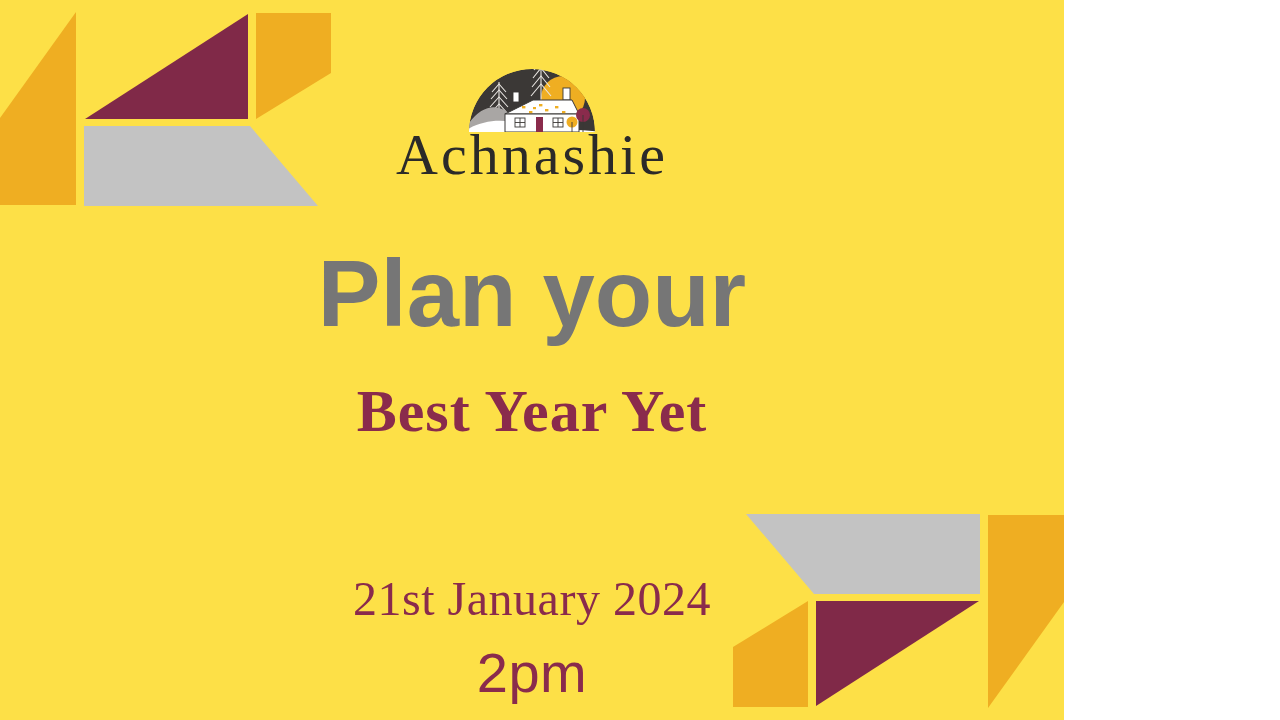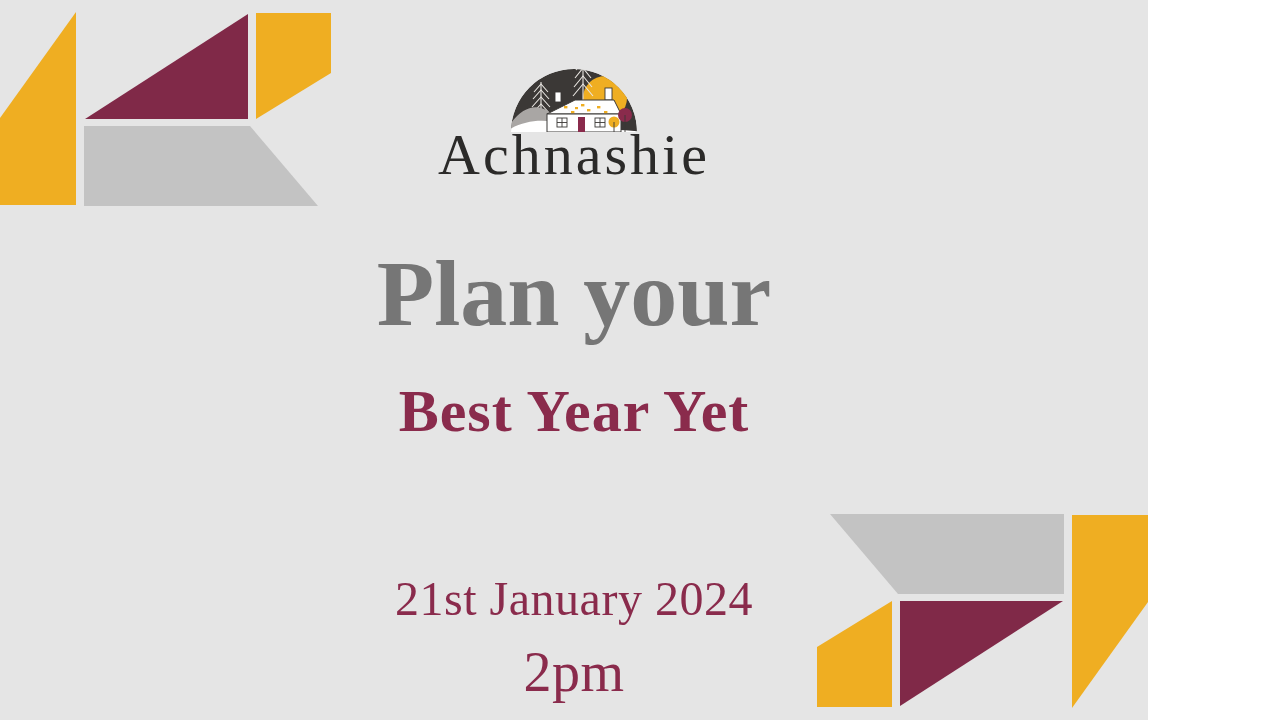--- a/index.html
+++ b/index.html
@@ -7,23 +7,23 @@
     margin: 0;
     padding: 0;
     background: #ffffff;
   }
   body {
     font-family: "Liberation Serif", serif;
   }
 
   .slide {
     position: relative;
-    width: 1148px;
+    width: 1064px;
     height: 720px;
-    background: #e5e5e5;
+    background: #fde047;
     overflow: hidden;
   }
 
   
   .corner-deco {
     position: absolute;
     width: 340px;
     height: 215px;
     pointer-events: none;
   }
@@ -70,21 +70,21 @@
 
   
   .headline-block {
     position: absolute;
     left: 0;
     right: 0;
     top: 244px;
     text-align: center;
   }
   .headline-line-1 {
-    font-family: Liberation Serif, serif;
+    font-family: Liberation Sans, sans-serif;
     font-weight: bold;
     font-size: 94px;
     line-height: 1.06;
     color: #767676;
     letter-spacing: 0px;
     margin: 0;
   }
   .headline-line-2 {
     font-family: "Liberation Serif", serif;
     font-weight: bold;
@@ -106,21 +106,21 @@
   .event-date {
     font-family: "Liberation Serif", serif;
     font-size: 48px;
     line-height: 1.12;
     color: #8a2b4c;
     font-weight: 400;
     margin: 16px;
     letter-spacing: 0.5px;
   }
   .event-time {
-    font-family: Liberation Serif, serif;
+    font-family: Liberation Sans, sans-serif;
     font-size: 56px;
     line-height: 1.1;
     color: #8a2b4c;
     font-weight: 400;
     margin: 6px 0 16px 0;
     letter-spacing: 0.5px;
   }
 </style>
 </head>
 <body>

